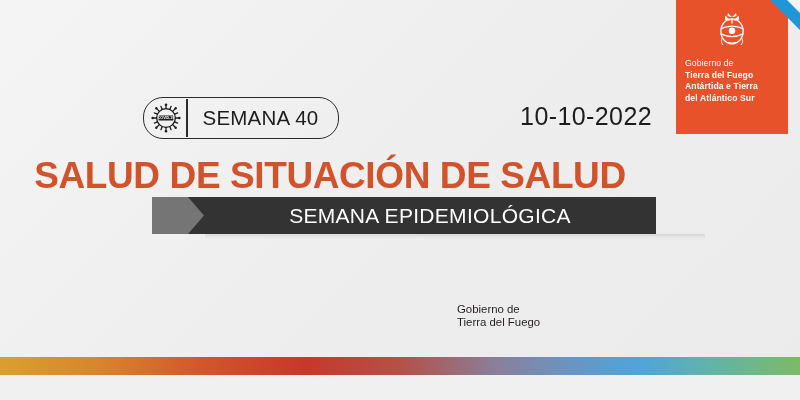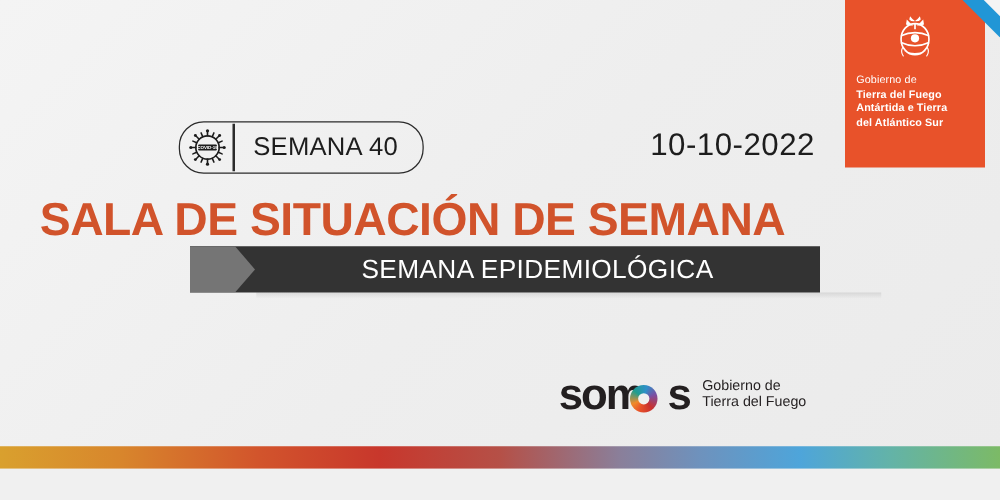--- a/index.html
+++ b/index.html
@@ -345,33 +345,30 @@
         <rect x="11.2" y="17.2" width="17.6" height="5.6" rx="1" fill="#1d1d1d"></rect>
         <text x="20" y="21.6" font-family="Liberation Sans, sans-serif" font-size="4.2" font-weight="bold" fill="#ffffff" text-anchor="middle">COVID-19</text>
       </svg>
     </div>
     <div class="divider"></div>
     <div class="week-label">SEMANA 40</div>
   </div>
 
   <div class="date">10-10-2022</div>
 
-  <div class="main-title">SALA DE SITUACIÓN DE SEMANA</div>
+  <div class="main-title">SALUD DE SITUACIÓN DE SALUD</div>
 
   <div class="sub-wrap">
     <div class="sub-bar"></div>
     <div class="sub-chevron"></div>
     <div class="sub-text">SEMANA EPIDEMIOLÓGICA</div>
     <div class="sub-shadow"></div>
   </div>
 
   <div class="somos">
-    <div class="wordmark"><span>som</span><span style="visibility:hidden">o</span><span>s</span>
-      <span class="ring"></span>
-    </div>
     <div class="gov-sub">
       <div>Gobierno de</div>
       <div>Tierra del Fuego</div>
     </div>
   </div>
 
   <div class="stripe"></div>
 
 </div>
 

